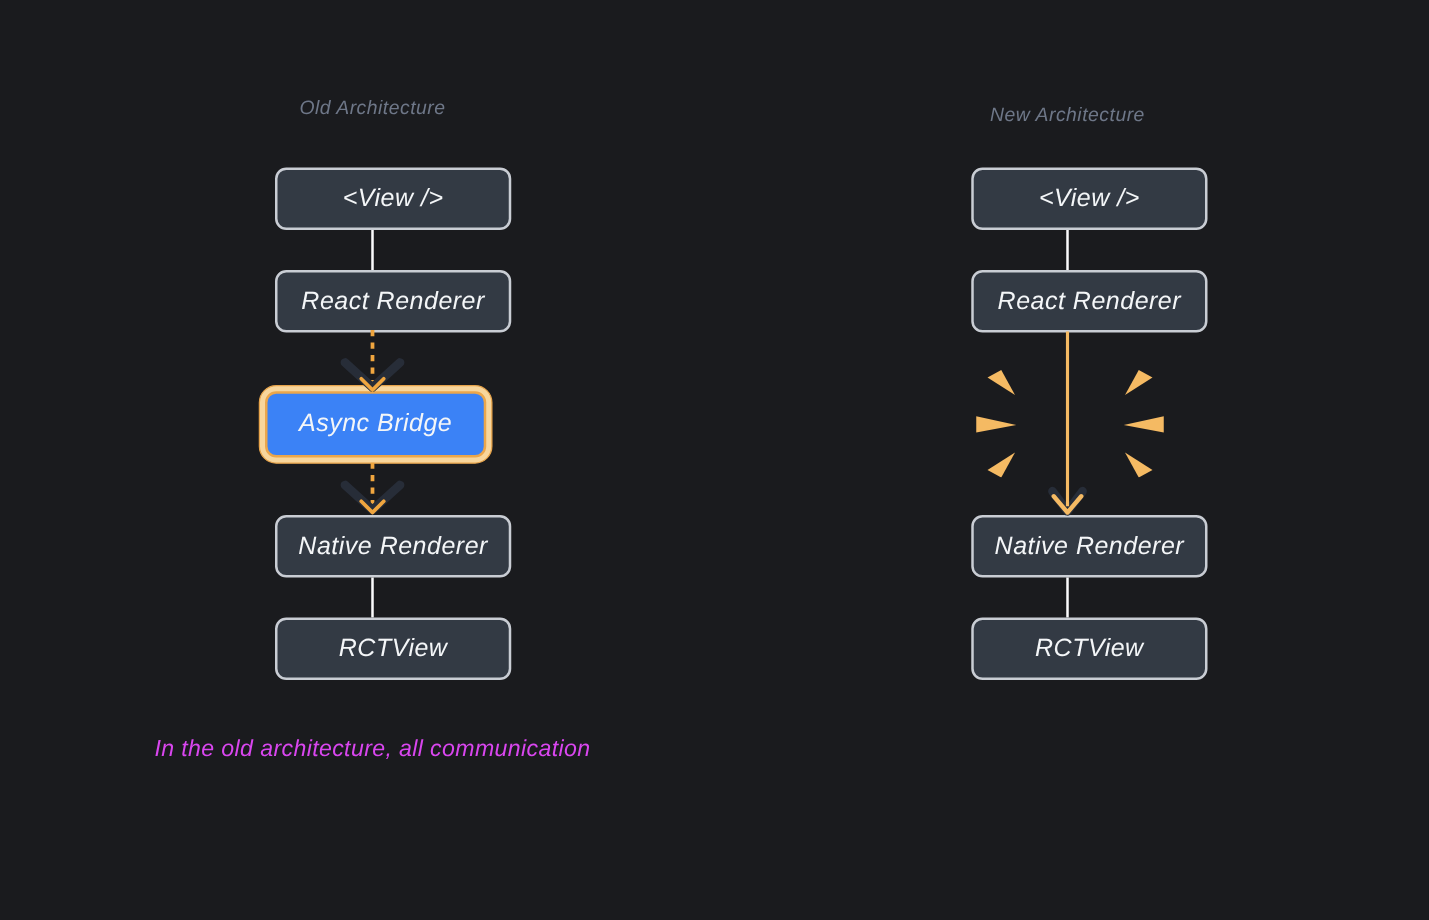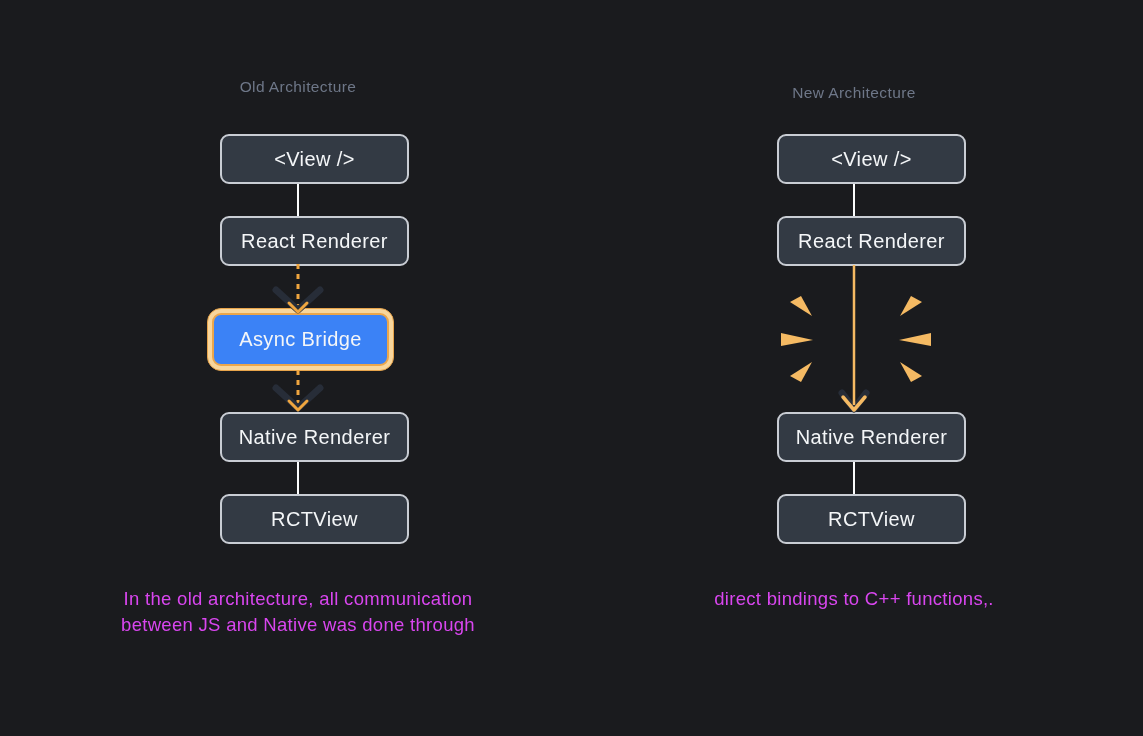--- a/index.html
+++ b/index.html
@@ -1,19 +1,20 @@
 <!DOCTYPE html>
 <html><head>
 <meta charset="utf-8">
 <style>
   html,body { margin:0; padding:0; background:#1a1b1e; }
   .stage {
     position:relative; width:1143px; height:724px; overflow:hidden;
     background:#1a1b1e;
     font-family:"Liberation Sans", sans-serif;
+    font-style:italic;
   }
   .col-title {
     position:absolute; width:220px; text-align:center;
     color:#6e7788; font-size:15.5px; letter-spacing:0.4px; font-weight:400;
   }
   .node {
     position:absolute; width:189px; height:50px; box-sizing:border-box;
     background:#333a44; border:2px solid #c9cdd4; border-radius:9px;
     display:flex; align-items:center; justify-content:center;
     color:#f4f6f8; font-size:20px; font-weight:500; letter-spacing:0.4px;
@@ -73,21 +74,20 @@
     </svg>
 
     <div class="node" style="left:203px; top:412px;">Native Renderer</div>
 
     <div class="link" style="left:297px; top:462px; height:32px;"></div>
 
     <div class="node" style="left:203px; top:494px;">RCTView</div>
 
     <div class="caption" style="left:78px; top:586px;">
       <div>In the old architecture, all communication</div>
-      <div>between JS and Native was done through</div>
     </div>
   </div>
 
   <div>
     <div class="col-title" style="left:744px; top:84px;">New Architecture</div>
 
     <div class="node" style="left:760px; top:134px;">&lt;View /&gt;</div>
 
     <div class="link" style="left:853px; top:184px; height:32px;"></div>
 
@@ -111,17 +111,16 @@
       <polygon points="32,80 21,86 10,66" fill="#f5ba63"></polygon>
     </svg>
 
     <div class="node" style="left:760px; top:412px;">Native Renderer</div>
 
     <div class="link" style="left:853px; top:462px; height:32px;"></div>
 
     <div class="node" style="left:760px; top:494px;">RCTView</div>
 
     <div class="caption" style="left:634px; top:586px;">
-      <div>direct bindings to C++ functions,.</div>
     </div>
   </div>
 
 </div>
 
 </body></html>

